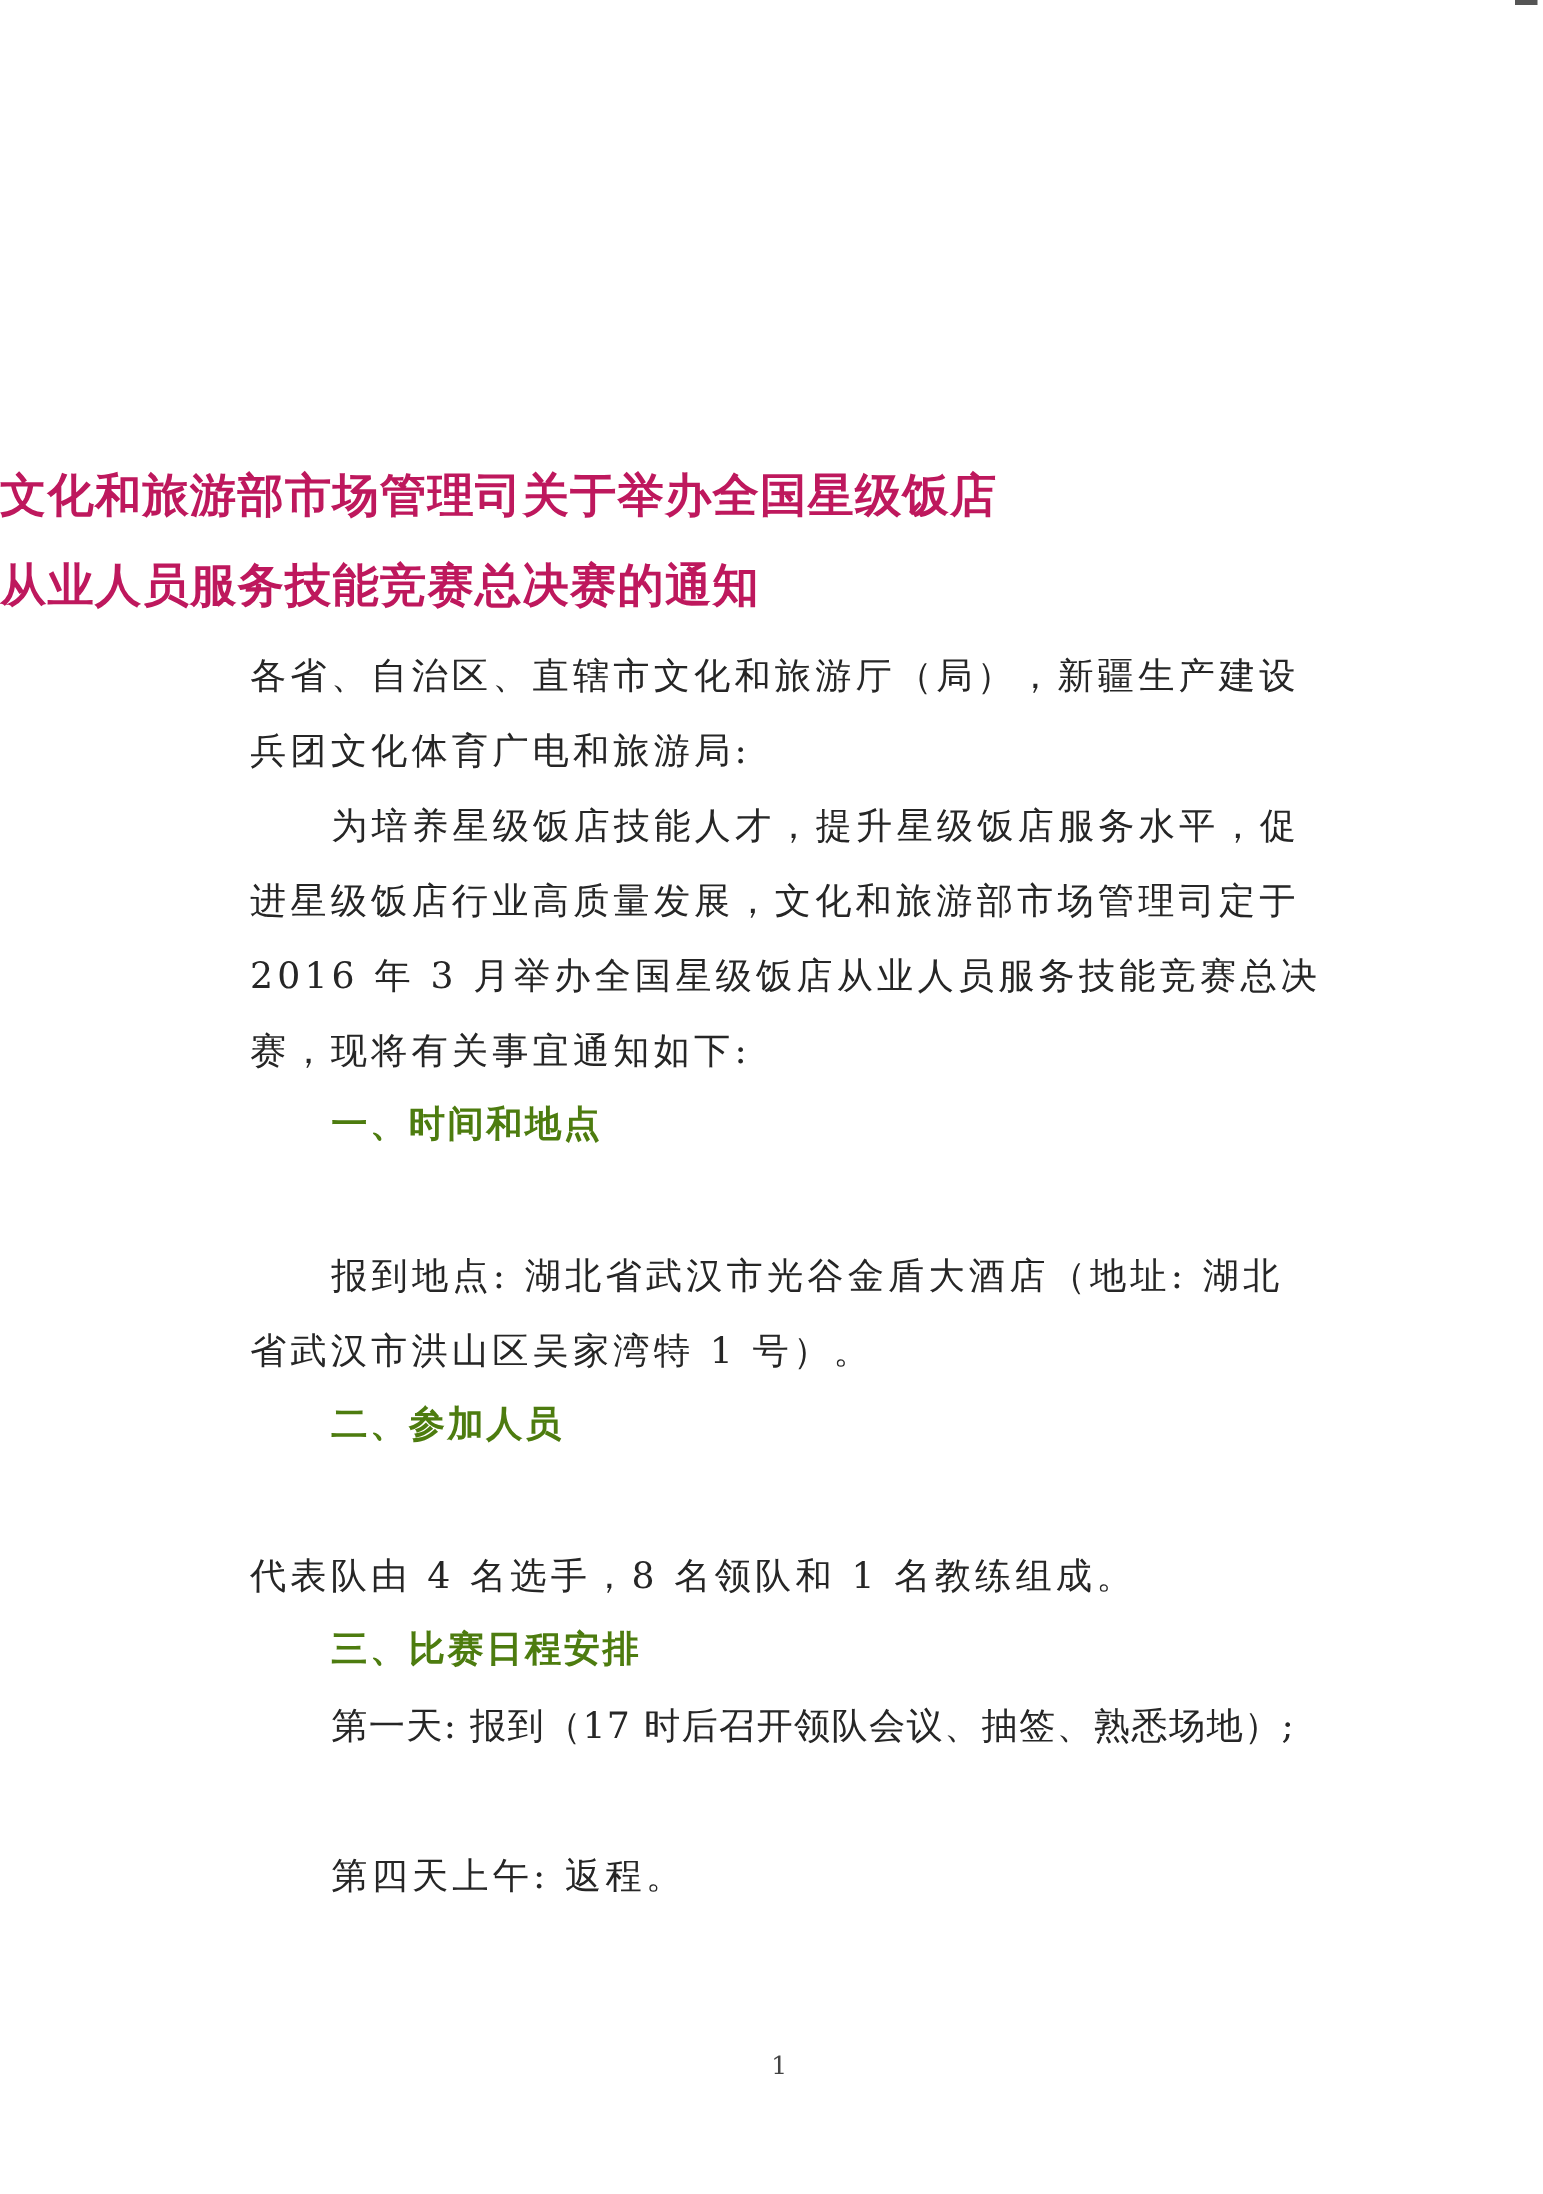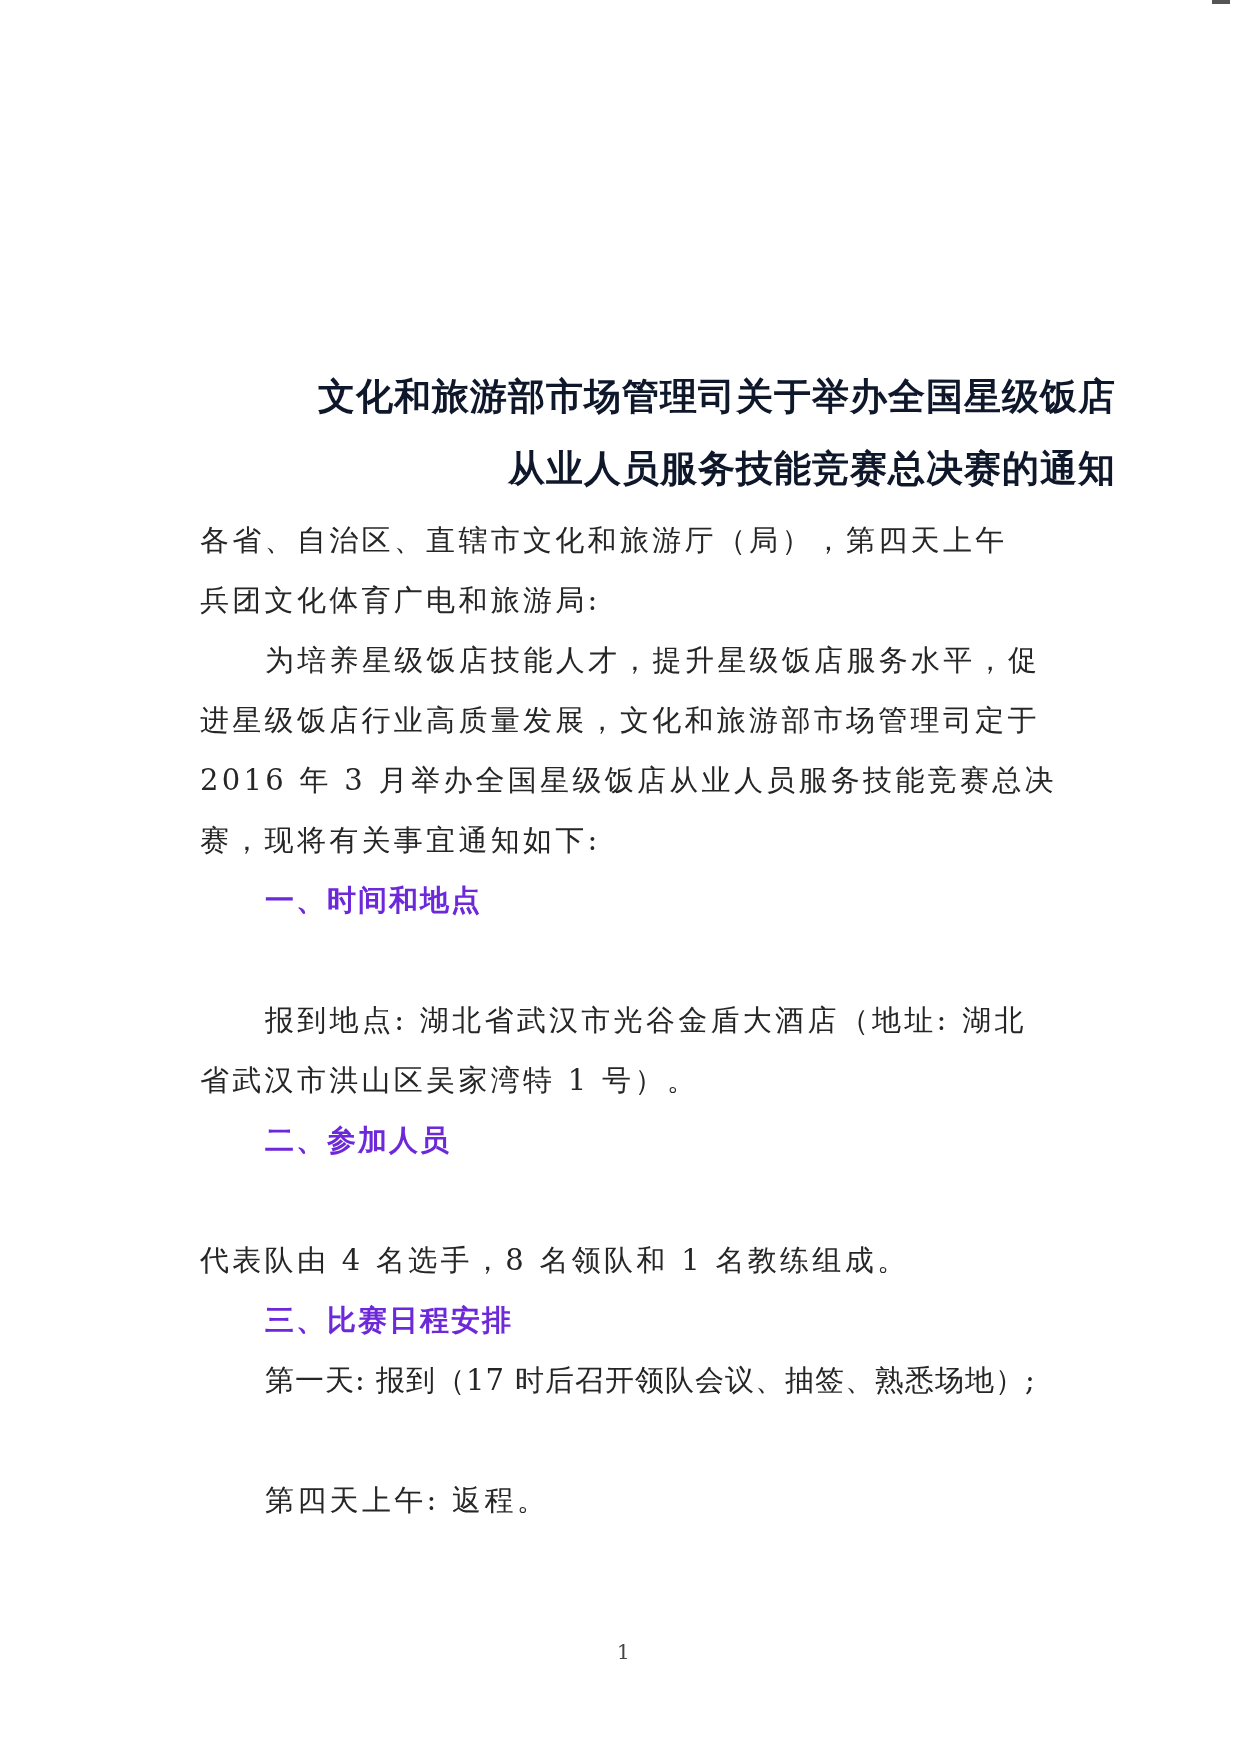--- a/index.html
+++ b/index.html
@@ -11,59 +11,59 @@
     font-family: "DejaVu Serif", "Liberation Serif", serif;
     color: #262626;
   }
   .page { position: absolute; inset: 0; }
   .corner-mark {
     position: absolute; right: 4px; top: 0;
     width: 18px; height: 4px; background: #555;
   }
   .title {
     position: absolute; left: 0; width: 1116px;
-    text-align: right;
+    text-align: left;
     font-family: "DejaVu Sans", "Liberation Sans", sans-serif;
     font-weight: bold;
     font-size: 37px;
-    color: #0f172a;
+    color: #be185d;
     letter-spacing: 1px;
   }
   .t1 { top: 372px; }
   .t2 { top: 444px; }
   .line {
     position: absolute;
     left: 200px;
     font-size: 29px;
     letter-spacing: 3.3px;
     white-space: nowrap;
     line-height: 40px;
   }
   .indent { left: 265px; }
   .heading {
     font-family: Liberation Serif, serif;
     font-weight: bold;
     letter-spacing: 2px;
-    color: #6d28d9;
+    color: #4d7c0f;
   }
   .page-number {
     position: absolute; left: 617px; top: 1640px;
     font-size: 20px; color: #444;
   }
 </style>
 </head>
 <body>
 
 <div class="page">
   <div class="corner-mark"></div>
 
   <div class="title t1">文化和旅游部市场管理司关于举办全国星级饭店</div>
   <div class="title t2">从业人员服务技能竞赛总决赛的通知</div>
 
-  <div class="line" style="top:520px">各省、自治区、直辖市文化和旅游厅（局），第四天上午</div>
+  <div class="line" style="top:520px">各省、自治区、直辖市文化和旅游厅（局），新疆生产建设</div>
   <div class="line indent" style="top:640px">为培养星级饭店技能人才，提升星级饭店服务水平，促</div>
 
   <div class="line" style="top:580px">兵团文化体育广电和旅游局:</div>
   <div class="line" style="top:700px">进星级饭店行业高质量发展，文化和旅游部市场管理司定于</div>
   <div class="line" style="top:760px">2016 年 3 月举办全国星级饭店从业人员服务技能竞赛总决</div>
   <div class="line" style="top:820px">赛，现将有关事宜通知如下:</div>
 
   <div class="line indent heading" style="top:880px">一、时间和地点</div>
   <div class="line indent" style="top:1000px">报到地点: 湖北省武汉市光谷金盾大酒店（地址: 湖北</div>
   <div class="line" style="top:1060px">省武汉市洪山区吴家湾特 1 号）。</div>

